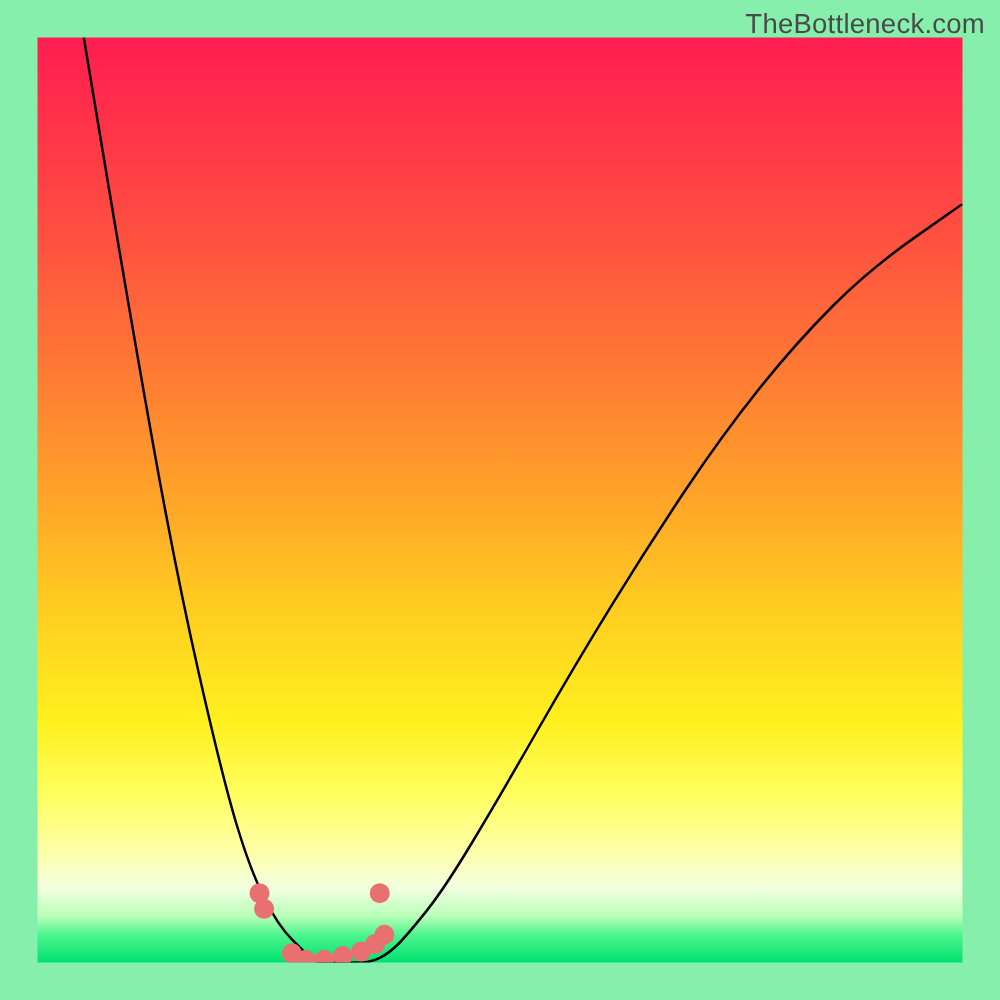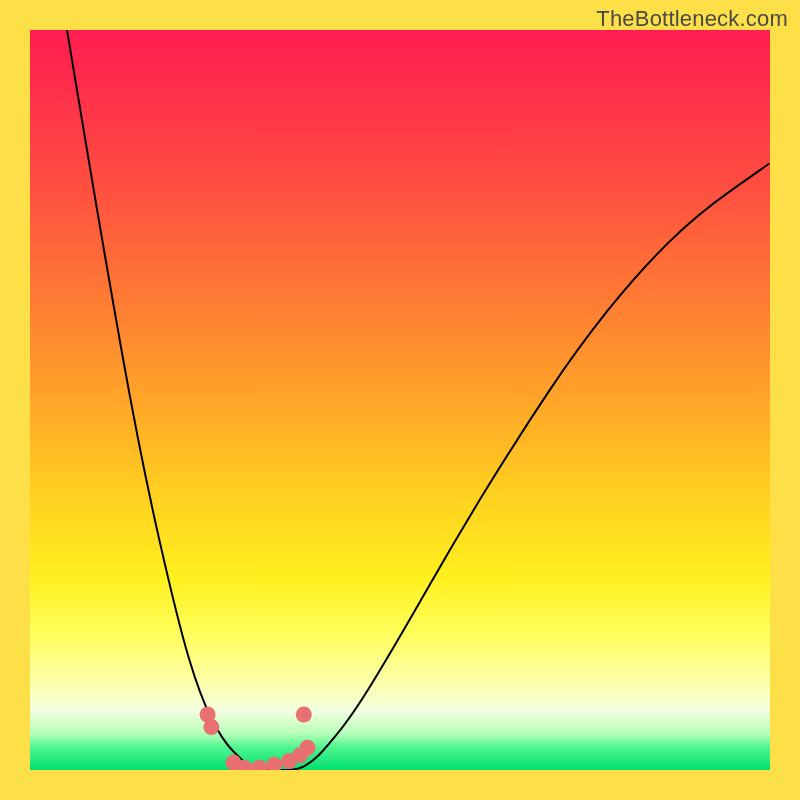--- a/index.html
+++ b/index.html
@@ -8,21 +8,21 @@
     width: 800px;
     height: 800px;
     background: #000;
     font-family: Arial, Helvetica, sans-serif;
     overflow: hidden;
   }
   .frame {
     position: relative;
     width: 800px;
     height: 800px;
-    background: #fde047;
+    background: #86efac;
     text-decoration: underline;
   }
   .plot-area {
     position: absolute;
     left: 30px;
     top: 30px;
     width: 740px;
     height: 740px;
     
     background: linear-gradient(

